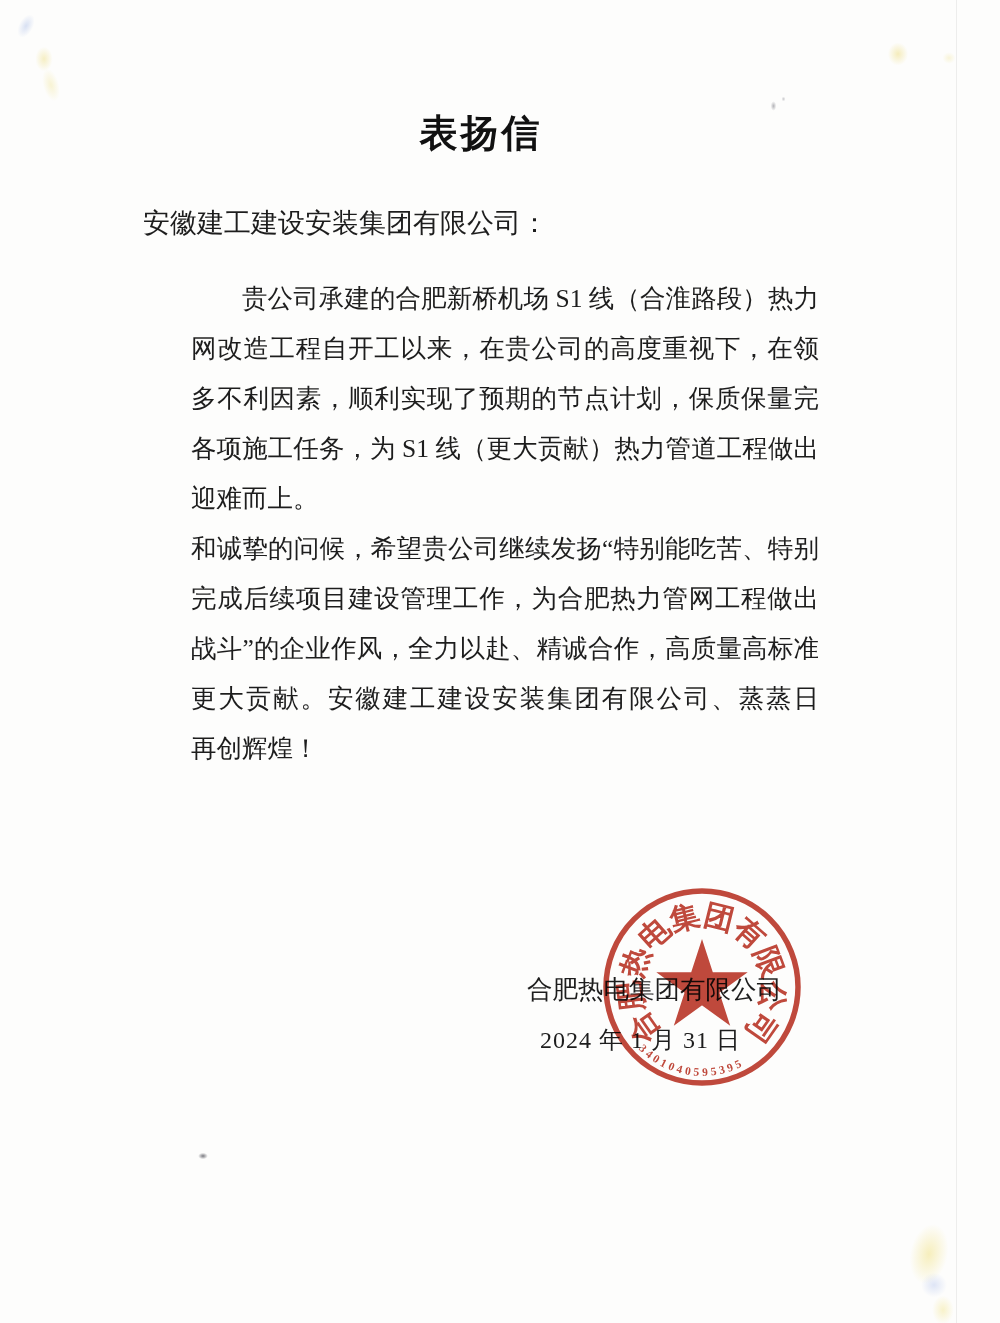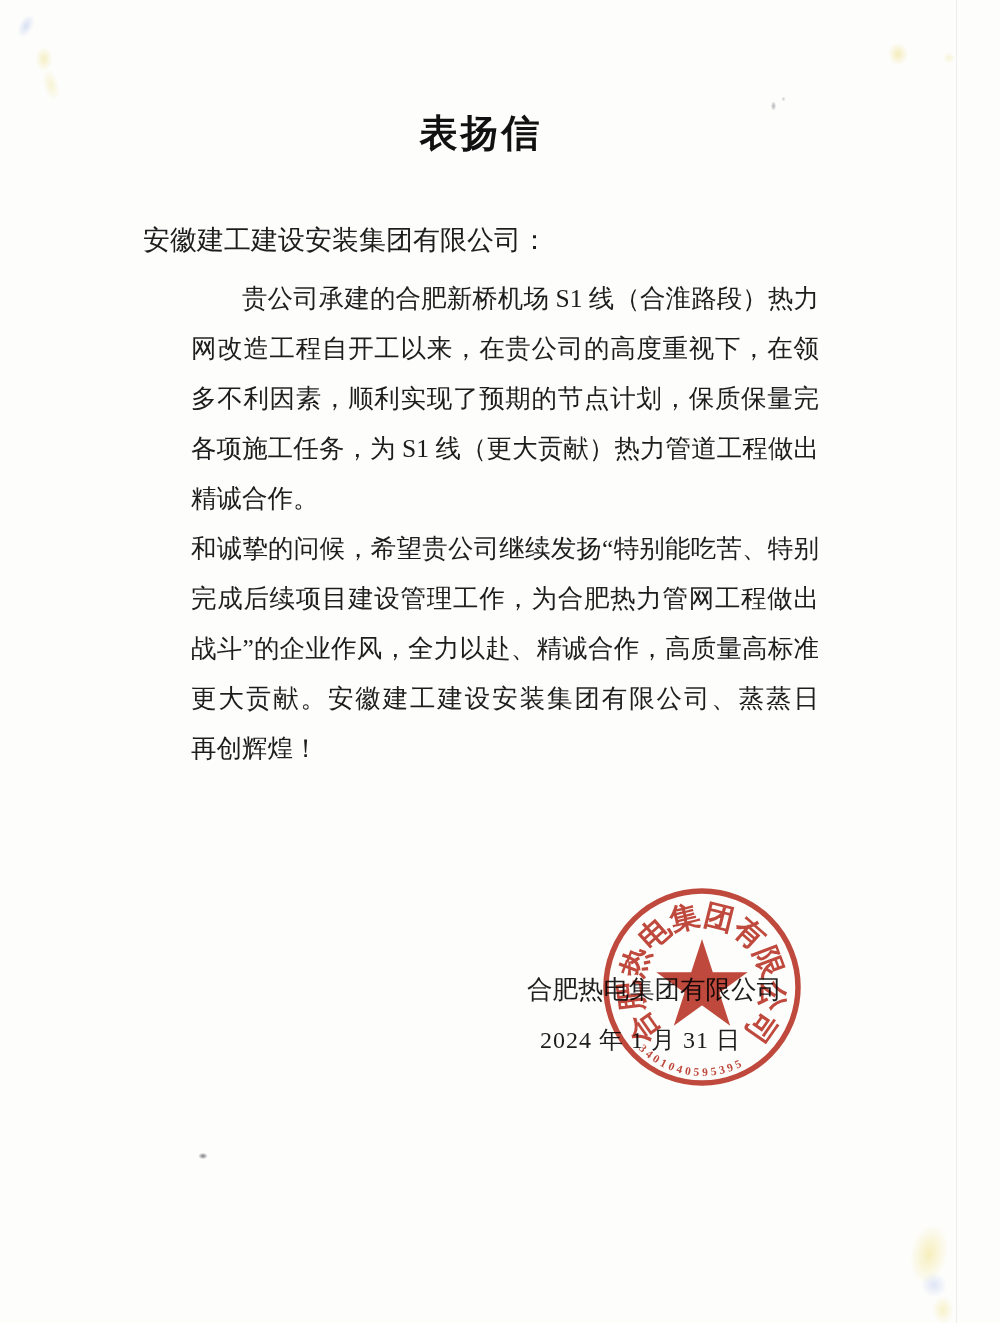--- a/index.html
+++ b/index.html
@@ -18,21 +18,21 @@
     left:143px;top:108px;width:676px;
     text-align:center;
     font-family:Liberation Mono, monospace;
     font-weight:700;
     font-size:38px;
     letter-spacing:3px;
     color:#111;
   }
   .salutation{
     position:absolute;
-    left:143px;top:221px;width:700px;
+    left:143px;top:204px;width:700px;
     font-size:27px;
     line-height:38px;
     white-space:nowrap;
   }
   .body-block{
     position:absolute;
     left:143px;top:274px;width:676px;
   }
   .body-line{
     height:50px;
@@ -107,21 +107,21 @@
 
   <div class="title">表扬信</div>
 
   <div class="salutation">安徽建工建设安装集团有限公司：</div>
 
   <div class="body-block">
     <div class="body-line indent">贵公司承建的合肥新桥机场 S1 线（合淮路段）热力管</div>
     <div class="body-line">网改造工程自开工以来，在贵公司的高度重视下，在领导的</div>
     <div class="body-line">多不利因素，顺利实现了预期的节点计划，保质保量完成了</div>
     <div class="body-line">各项施工任务，为 S1 线（更大贡献）热力管道工程做出了</div>
-    <div class="body-line last">精诚合作。</div>
+    <div class="body-line last">迎难而上。</div>
     <div class="body-line">和诚挚的问候，希望贵公司继续发扬“特别能吃苦、特别能</div>
     <div class="body-line">完成后续项目建设管理工作，为合肥热力管网工程做出新的</div>
     <div class="body-line">战斗”的企业作风，全力以赴、精诚合作，高质量高标准的</div>
     <div class="body-line">更大贡献。安徽建工建设安装集团有限公司、蒸蒸日上、</div>
     <div class="body-line last">再创辉煌！</div>
   </div>
 
   <div class="sig-company">合肥热电集团有限公司</div>
   <div class="sig-date">2024 年 1 月 31 日</div>
 

